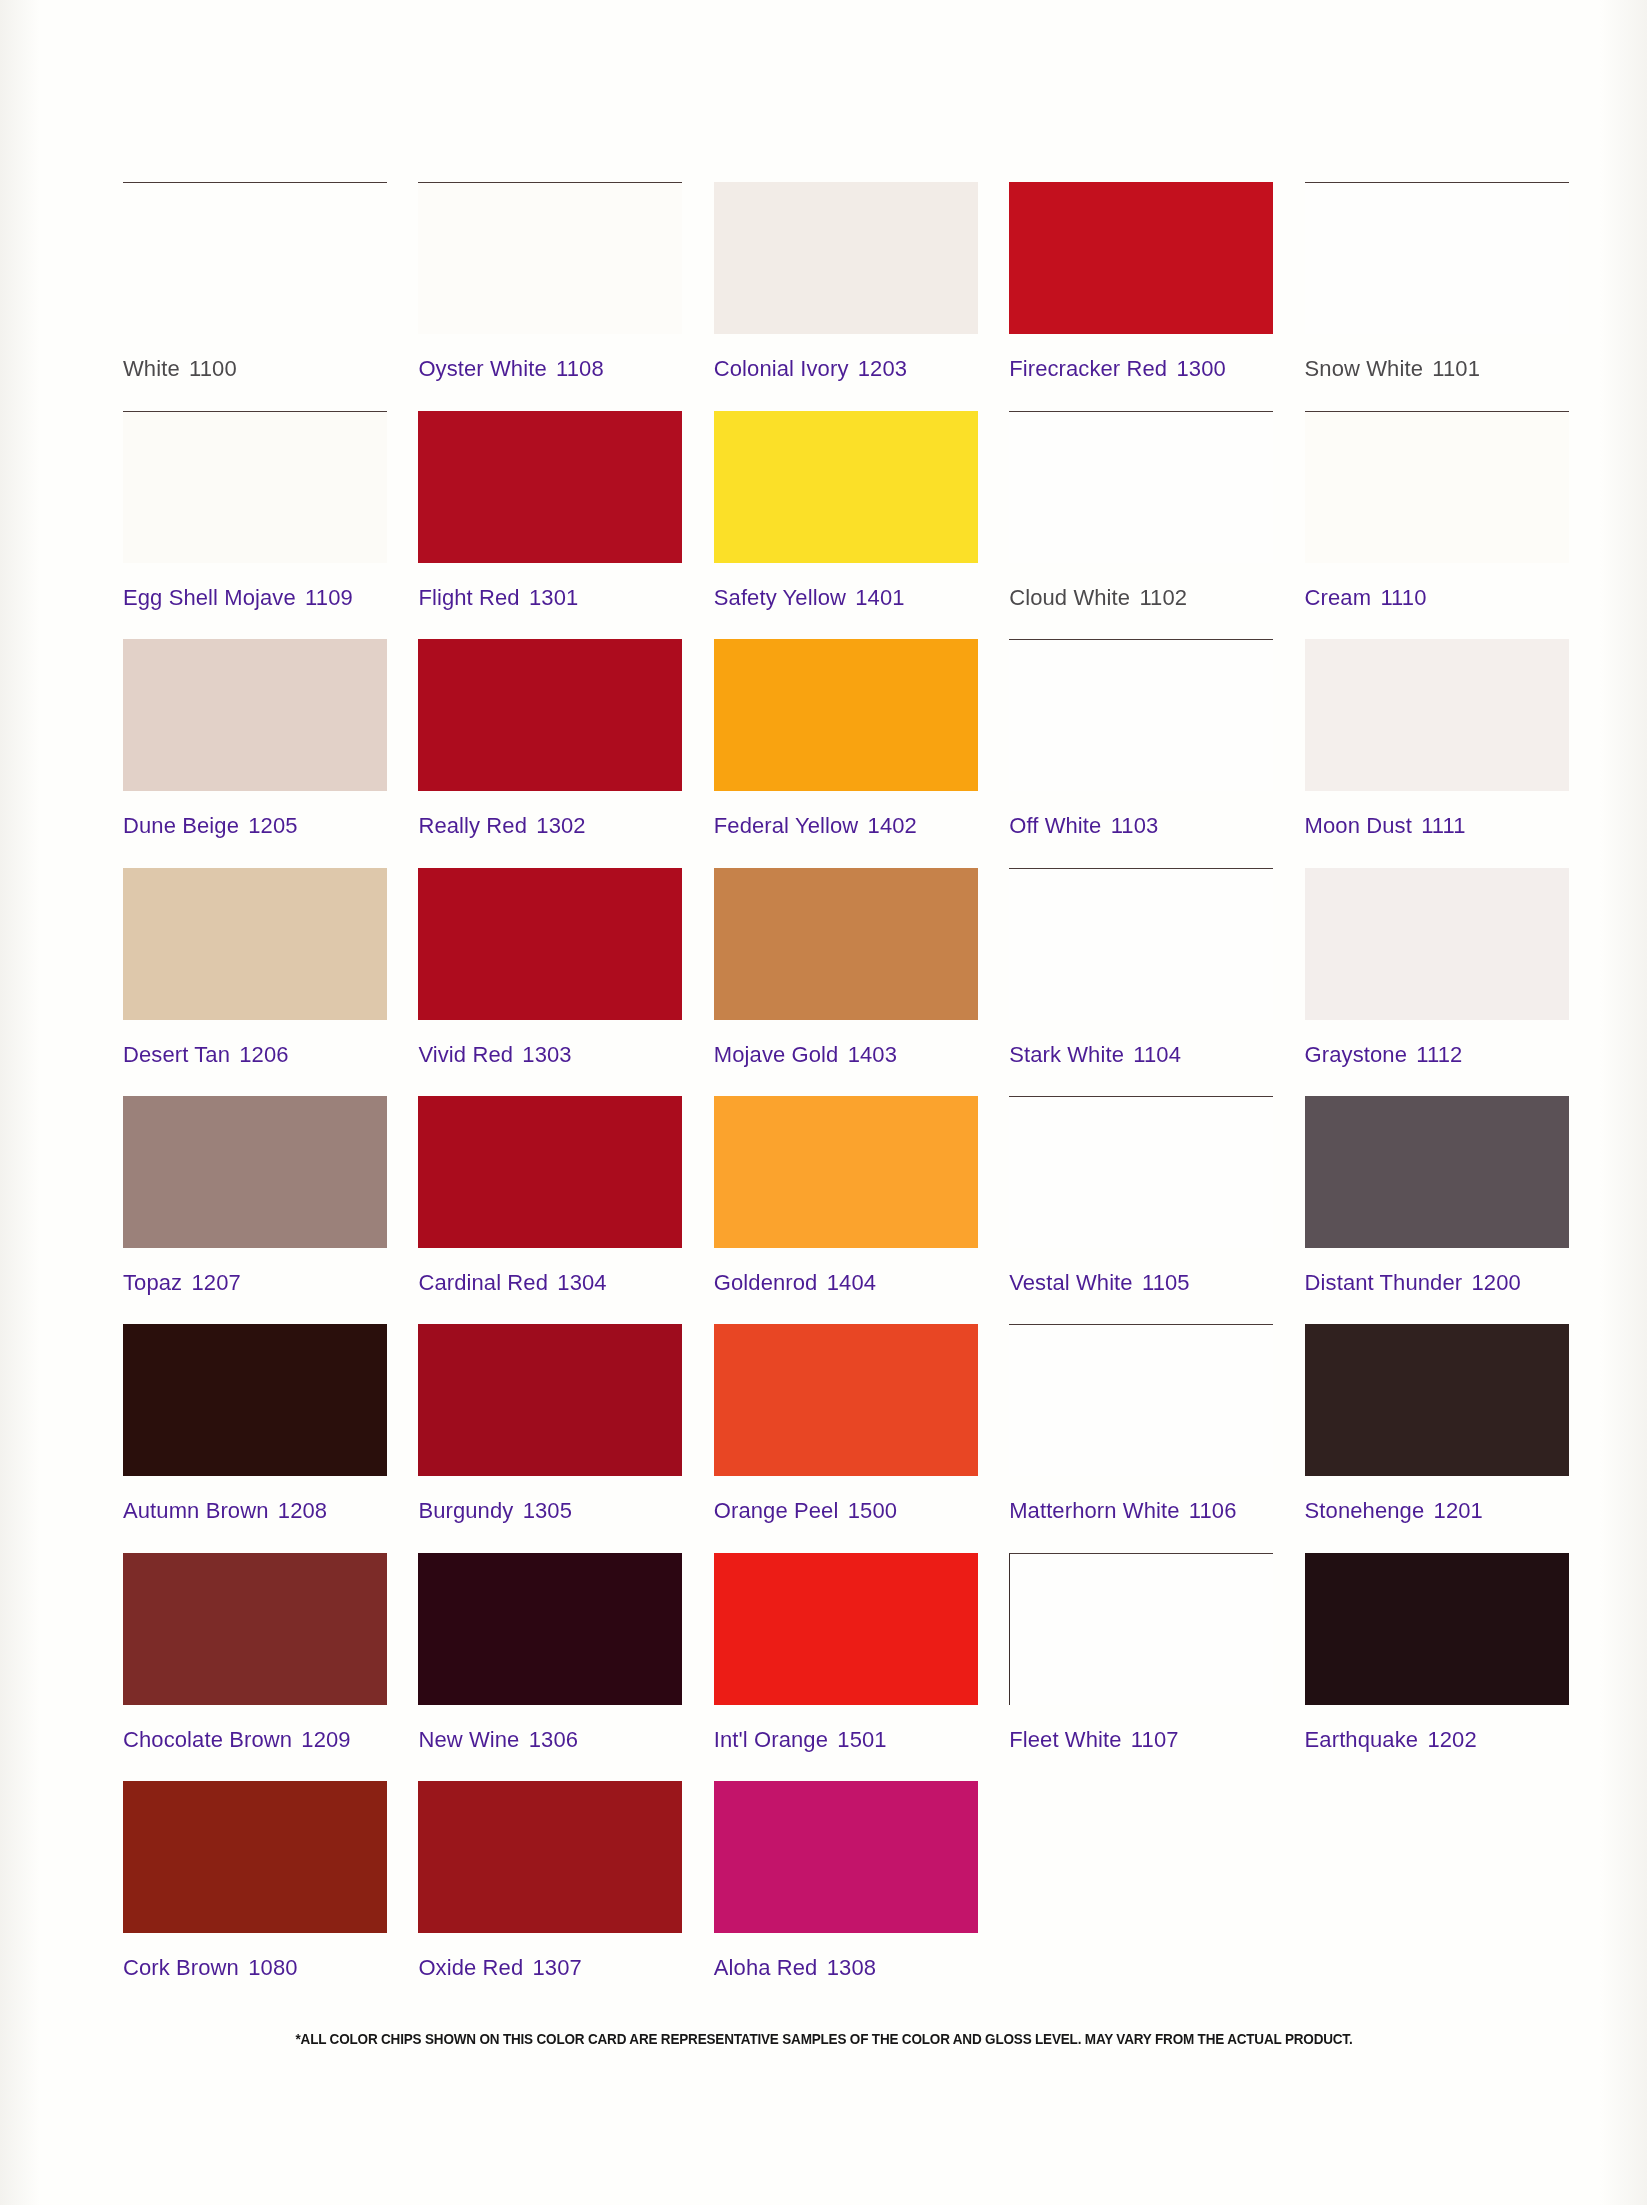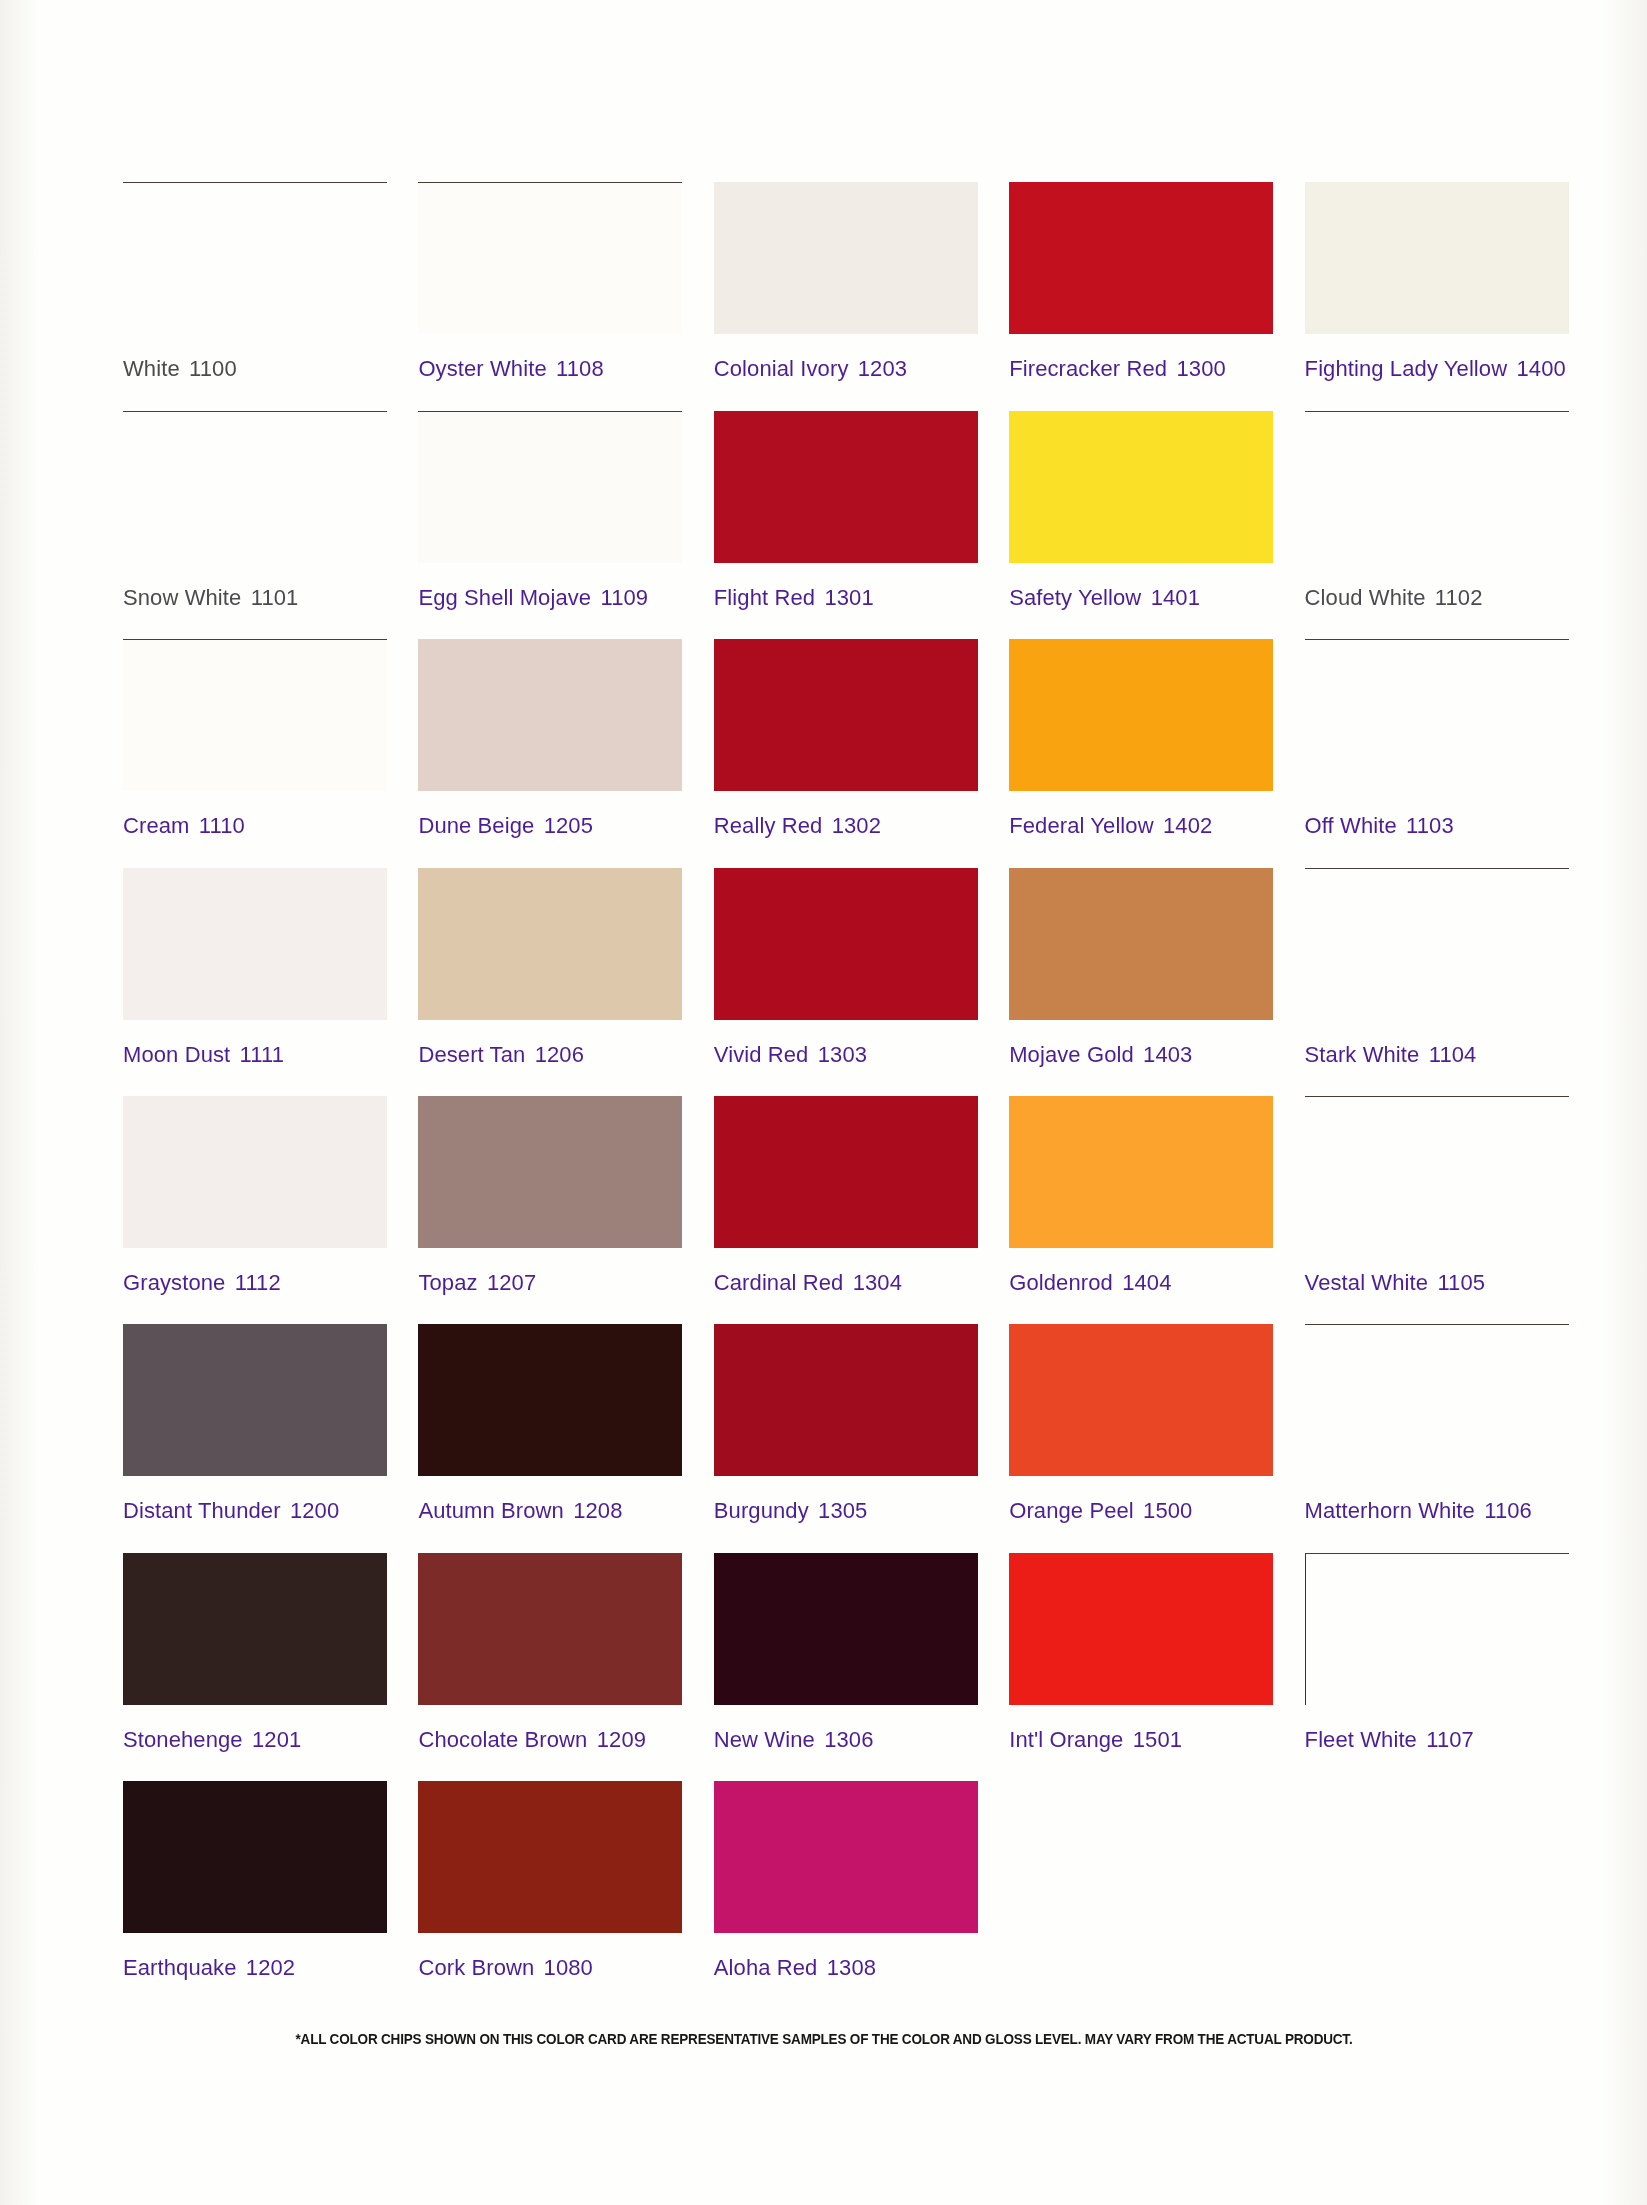--- a/index.html
+++ b/index.html
@@ -105,24 +105,20 @@
       </div>
       <div class="chip">
         <div class="swatch" style="background: rgb(242, 236, 231);"></div>
         <div class="label"><span>Colonial Ivory</span><span class="code">1203</span></div>
       </div>
       <div class="chip">
         <div class="swatch" style="background: rgb(195, 16, 30);"></div>
         <div class="label"><span>Firecracker Red</span><span class="code">1300</span></div>
       </div>
       <div class="chip">
-        <div class="swatch" style="background: rgb(243, 240, 230);"></div>
-        <div class="label"><span>Fighting Lady Yellow</span><span class="code">1400</span></div>
-      </div>
-      <div class="chip">
         <div class="swatch pale" style="background: rgb(254, 254, 253);"></div>
         <div class="label muted"><span>Snow White</span><span class="code">1101</span></div>
       </div>
       <div class="chip">
         <div class="swatch pale" style="background: rgb(252, 251, 247);"></div>
         <div class="label"><span>Egg Shell Mojave</span><span class="code">1109</span></div>
       </div>
       <div class="chip">
         <div class="swatch" style="background: rgb(176, 13, 32);"></div>
         <div class="label"><span>Flight Red</span><span class="code">1301</span></div>
@@ -237,20 +233,24 @@
       </div>
       <div class="chip">
         <div class="swatch" style="background: rgb(33, 15, 18);"></div>
         <div class="label"><span>Earthquake</span><span class="code">1202</span></div>
       </div>
       <div class="chip">
         <div class="swatch" style="background: rgb(138, 33, 19);"></div>
         <div class="label"><span>Cork Brown</span><span class="code">1080</span></div>
       </div>
       <div class="chip">
+        <div class="swatch" style="background: rgb(154, 22, 27);"></div>
+        <div class="label"><span>Oxide Red</span><span class="code">1307</span></div>
+      </div>
+      <div class="chip">
         <div class="swatch" style="background: rgb(195, 20, 106);"></div>
         <div class="label"><span>Aloha Red</span><span class="code">1308</span></div>
       </div>
     </div>
 
   <div id="footer">*ALL COLOR CHIPS SHOWN ON THIS COLOR CARD ARE REPRESENTATIVE SAMPLES OF THE COLOR AND GLOSS LEVEL. MAY VARY FROM THE ACTUAL PRODUCT.</div>
 </div>
 
 
 </body></html>

